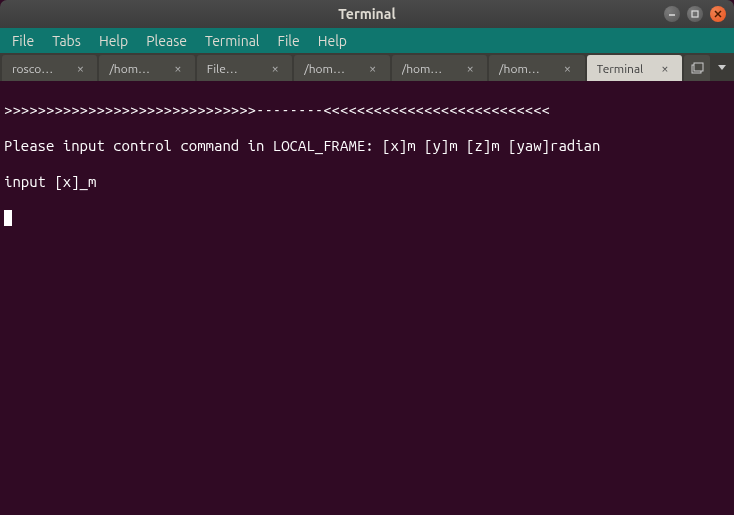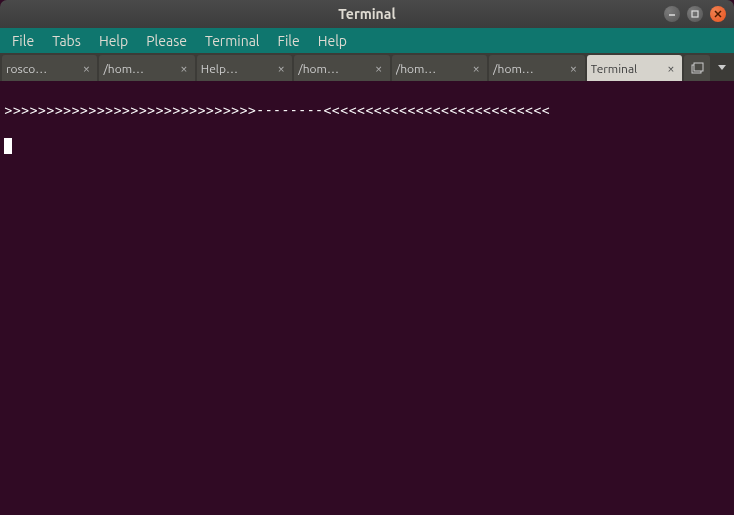--- a/index.html
+++ b/index.html
@@ -89,21 +89,21 @@
       display: flex;
       align-items: stretch;
       padding: 2px 2px 0 2px;
       gap: 2px;
     }
     .tab {
       flex: 1;
       background: #4a4944;
       display: flex;
       align-items: center;
-      padding: 0 4px;
+      padding: 0 10px;
       gap: 2px;
       cursor: pointer;
       border-top-left-radius: 3px;
       border-top-right-radius: 3px;
       min-width: 0;
       max-width: 100px;
     }
     .tab.active {
       background: #d6d3cc;
     }
@@ -215,21 +215,21 @@
   <div class="tabbar">
     <div class="tab">
       <span class="tab-label">rosco…</span>
       <span class="tab-close">×</span>
     </div>
     <div class="tab">
       <span class="tab-label">/hom…</span>
       <span class="tab-close">×</span>
     </div>
     <div class="tab">
-      <span class="tab-label">Help…</span>
+      <span class="tab-label">File…</span>
       <span class="tab-close">×</span>
     </div>
     <div class="tab">
       <span class="tab-label">/hom…</span>
       <span class="tab-close">×</span>
     </div>
     <div class="tab">
       <span class="tab-label">/hom…</span>
       <span class="tab-close">×</span>
     </div>
@@ -249,16 +249,18 @@
     </div>
     <div class="tabbar-dropdown">
       <svg width="8" height="6" viewBox="0 0 8 6">
           <path d="M0 0 L8 0 L4 5 Z" fill="#ccc"></path>
         </svg>
     </div>
   </div>
 
   <div class="terminal-body">
 <div class="term-line">&gt;&gt;&gt;&gt;&gt;&gt;&gt;&gt;&gt;&gt;&gt;&gt;&gt;&gt;&gt;&gt;&gt;&gt;&gt;&gt;&gt;&gt;&gt;&gt;&gt;&gt;&gt;&gt;&gt;&gt;--------&lt;&lt;&lt;&lt;&lt;&lt;&lt;&lt;&lt;&lt;&lt;&lt;&lt;&lt;&lt;&lt;&lt;&lt;&lt;&lt;&lt;&lt;&lt;&lt;&lt;&lt;&lt;</div>
+<div class="term-line">Please input control command in LOCAL_FRAME: [x]m [y]m [z]m [yaw]radian</div>
+<div class="term-line">input [x]_m</div>
 <span class="cursor"></span>
   </div>
 
 </div>
 
 </body></html>

